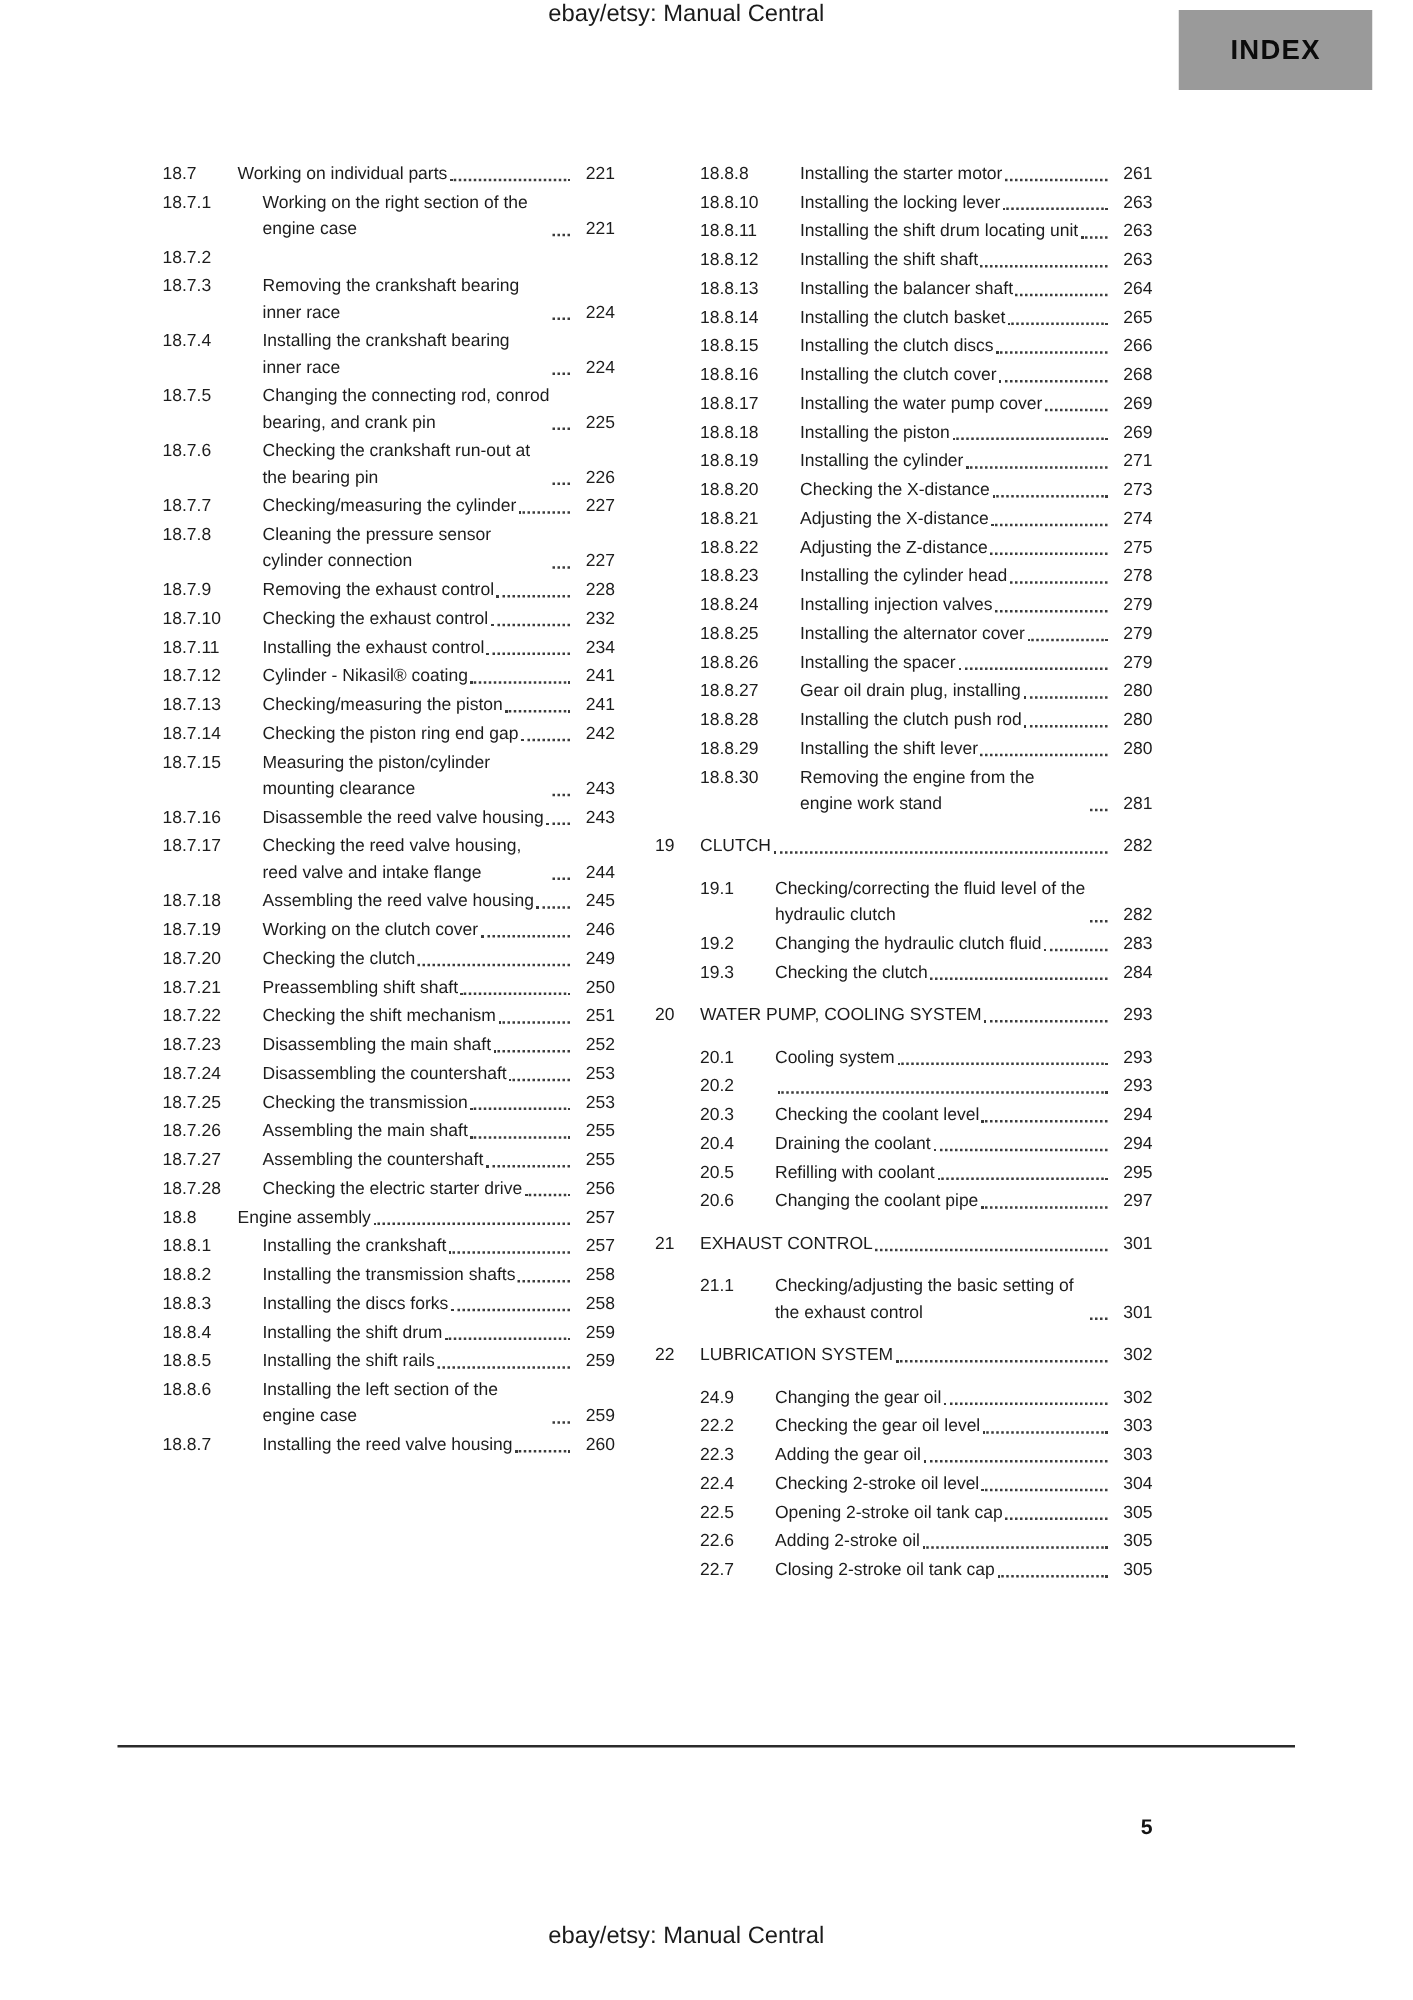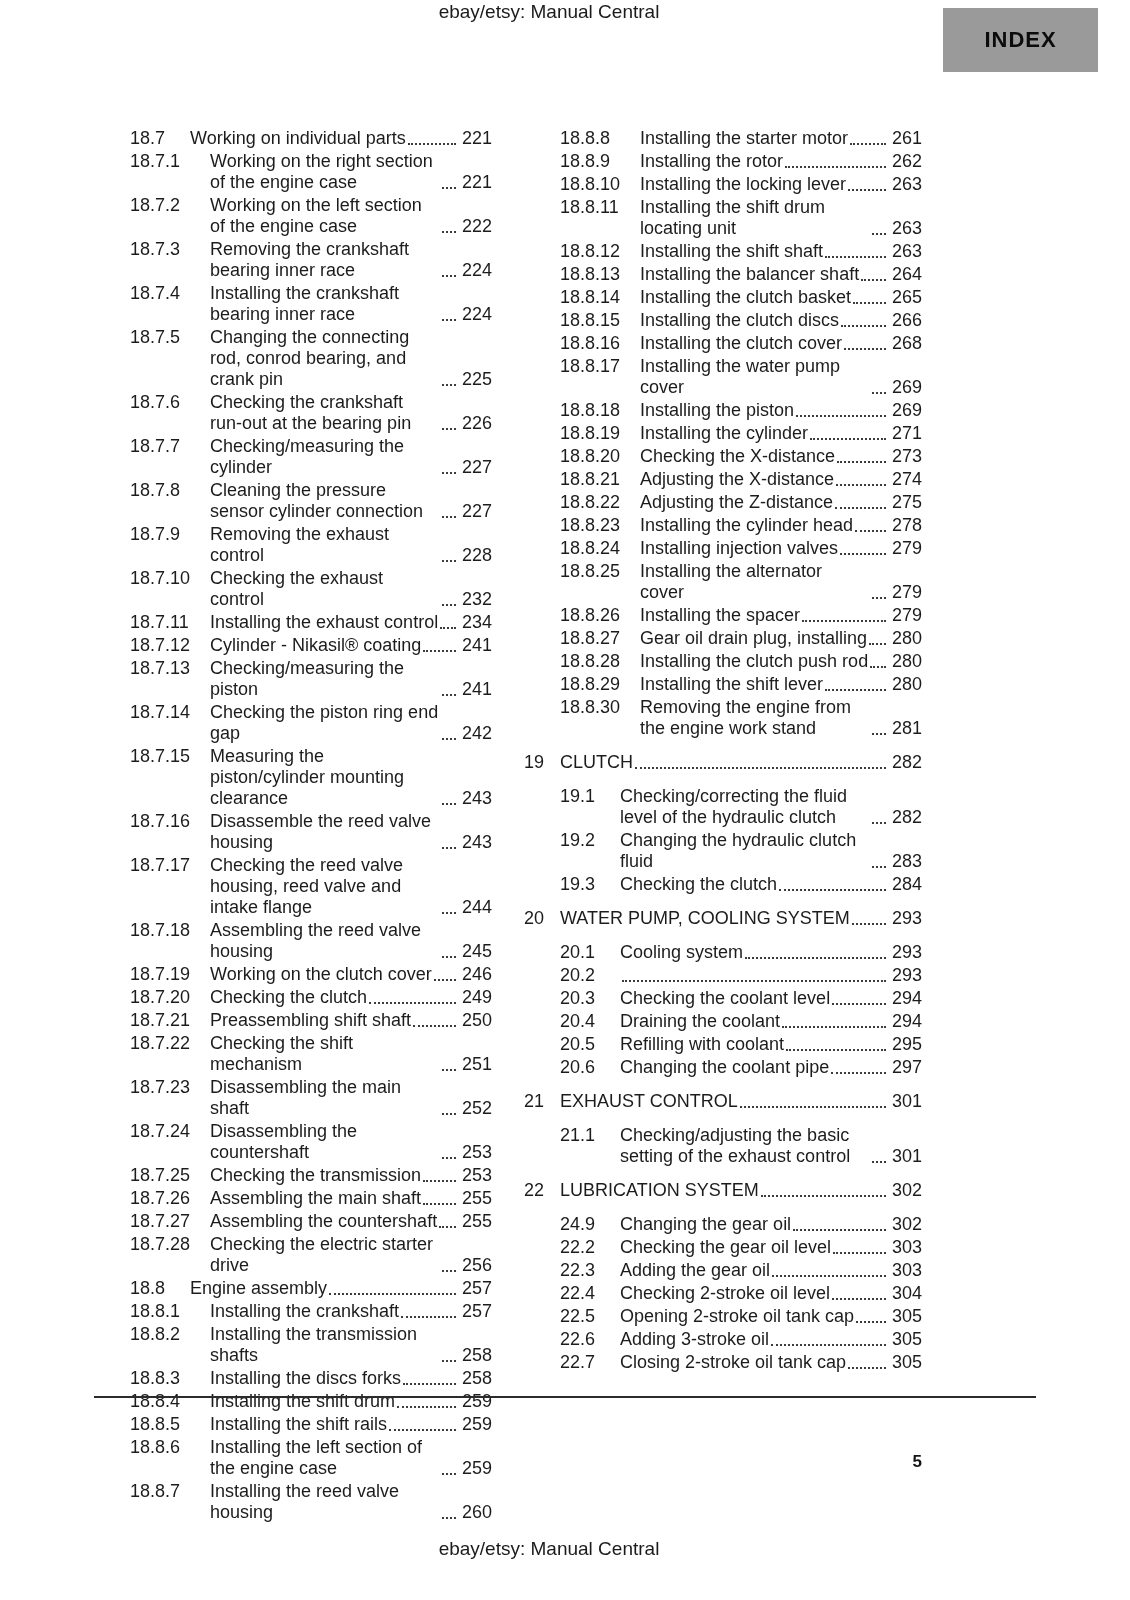--- a/index.html
+++ b/index.html
@@ -34,21 +34,21 @@
     font-weight: bold;
     color: #0c0c0c;
     letter-spacing: 1px;
   }
   .toc-columns {
     position: absolute;
     top: 128px; left: 94px;
     width: 828px;
     display: flex;
     gap: 32px;
-    font-size: 18px;
+    font-size: 14px;
     line-height: 21px;
   }
   .toc-col { width: 398px; flex: 0 0 398px; }
   .toc-entry { display: flex; margin-bottom: 2px; }
   .level-section, .level-sub { padding-left: 36px; }
   .toc-num { flex: 0 0 auto; white-space: nowrap; }
   .level-chapter .toc-num { width: 36px; }
   .level-section .toc-num { width: 60px; }
   .level-sub .toc-num { width: 80px; }
   .level-chapter { margin-top: 13px; margin-bottom: 13px; }
@@ -108,25 +108,20 @@
         <div class="toc-entry level-sub">
           <span class="toc-num">18.7.1</span>
           <span class="toc-body">
             <span class="toc-title">Working on the right section of the engine case</span>
             <span class="toc-dots"></span>
             <span class="toc-page">221</span>
           </span>
         </div>
         <div class="toc-entry level-sub">
           <span class="toc-num">18.7.2</span>
-          <span class="toc-body">
-            <span class="toc-title">Working on the left section of the engine case</span>
-            <span class="toc-dots"></span>
-            <span class="toc-page">222</span>
-          </span>
         </div>
         <div class="toc-entry level-sub">
           <span class="toc-num">18.7.3</span>
           <span class="toc-body">
             <span class="toc-title">Removing the crankshaft bearing inner race</span>
             <span class="toc-dots"></span>
             <span class="toc-page">224</span>
           </span>
         </div>
         <div class="toc-entry level-sub">
@@ -397,28 +392,20 @@
     <div class="toc-col" id="toc-col-right">
         <div class="toc-entry level-sub">
           <span class="toc-num">18.8.8</span>
           <span class="toc-body">
             <span class="toc-title">Installing the starter motor</span>
             <span class="toc-dots"></span>
             <span class="toc-page">261</span>
           </span>
         </div>
         <div class="toc-entry level-sub">
-          <span class="toc-num">18.8.9</span>
-          <span class="toc-body">
-            <span class="toc-title">Installing the rotor</span>
-            <span class="toc-dots"></span>
-            <span class="toc-page">262</span>
-          </span>
-        </div>
-        <div class="toc-entry level-sub">
           <span class="toc-num">18.8.10</span>
           <span class="toc-body">
             <span class="toc-title">Installing the locking lever</span>
             <span class="toc-dots"></span>
             <span class="toc-page">263</span>
           </span>
         </div>
         <div class="toc-entry level-sub">
           <span class="toc-num">18.8.11</span>
           <span class="toc-body">
@@ -726,21 +713,21 @@
           <span class="toc-num">22.5</span>
           <span class="toc-body">
             <span class="toc-title">Opening 2-stroke oil tank cap</span>
             <span class="toc-dots"></span>
             <span class="toc-page">305</span>
           </span>
         </div>
         <div class="toc-entry level-section">
           <span class="toc-num">22.6</span>
           <span class="toc-body">
-            <span class="toc-title">Adding 3-stroke oil</span>
+            <span class="toc-title">Adding 2-stroke oil</span>
             <span class="toc-dots"></span>
             <span class="toc-page">305</span>
           </span>
         </div>
         <div class="toc-entry level-section">
           <span class="toc-num">22.7</span>
           <span class="toc-body">
             <span class="toc-title">Closing 2-stroke oil tank cap</span>
             <span class="toc-dots"></span>
             <span class="toc-page">305</span>

